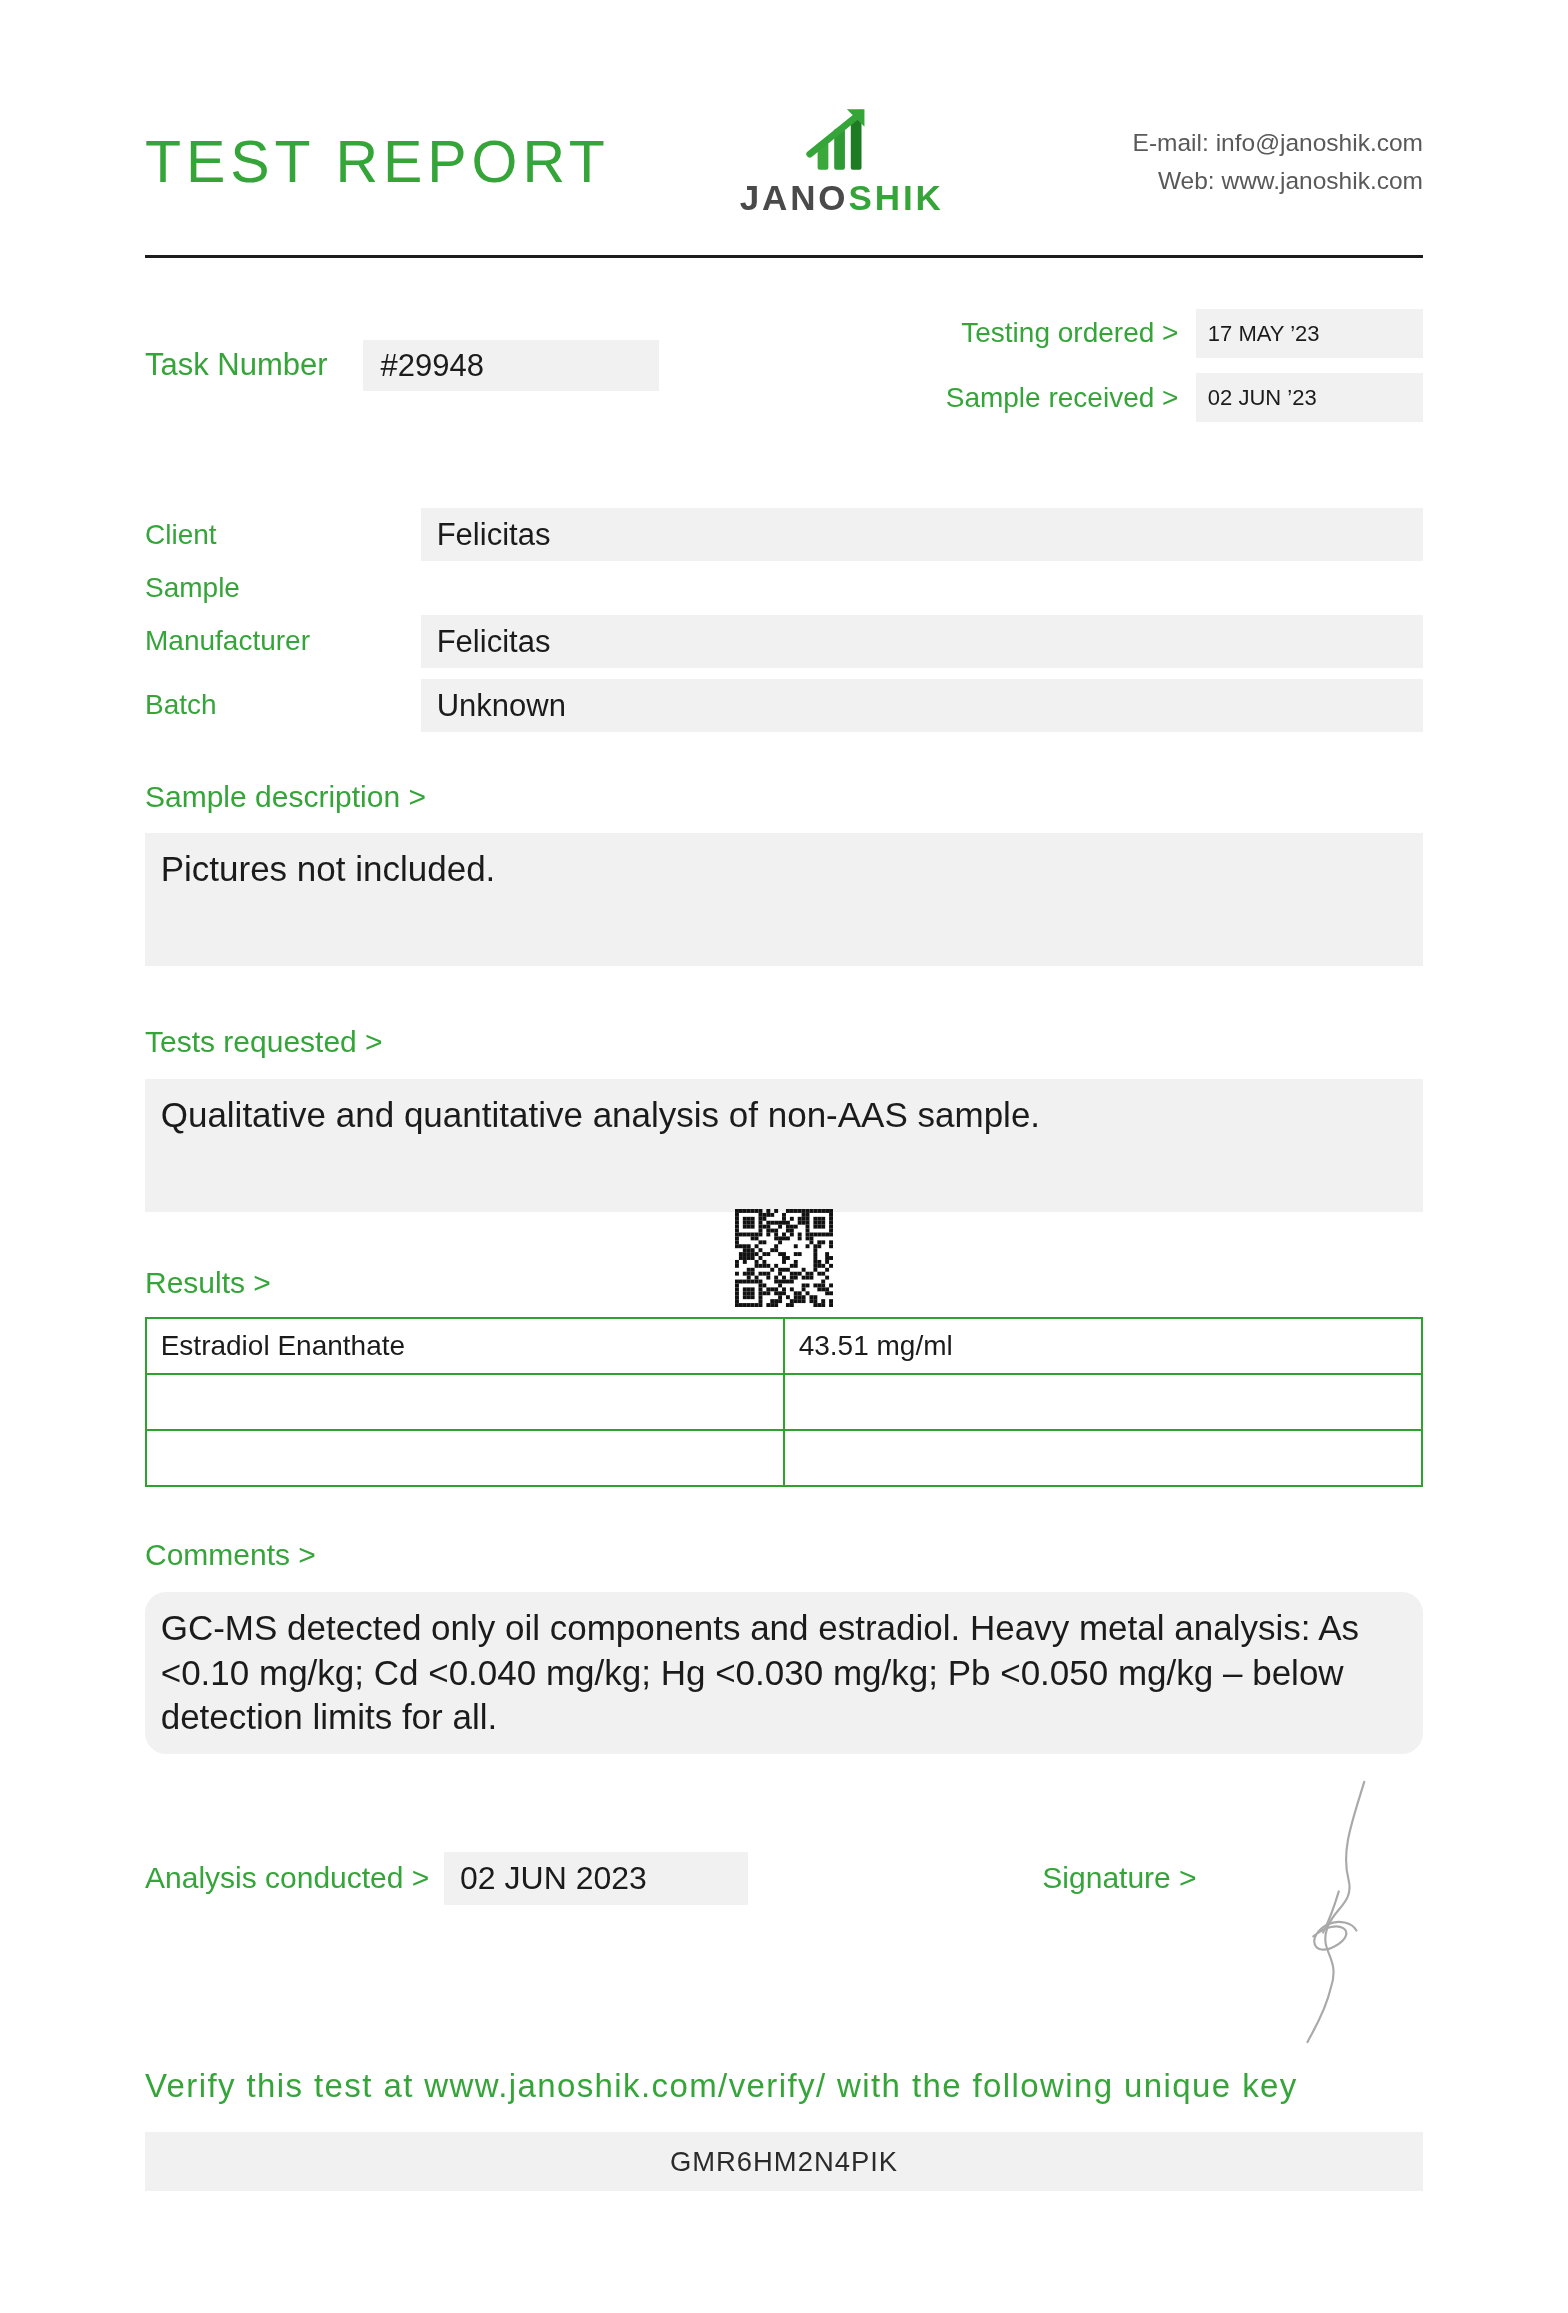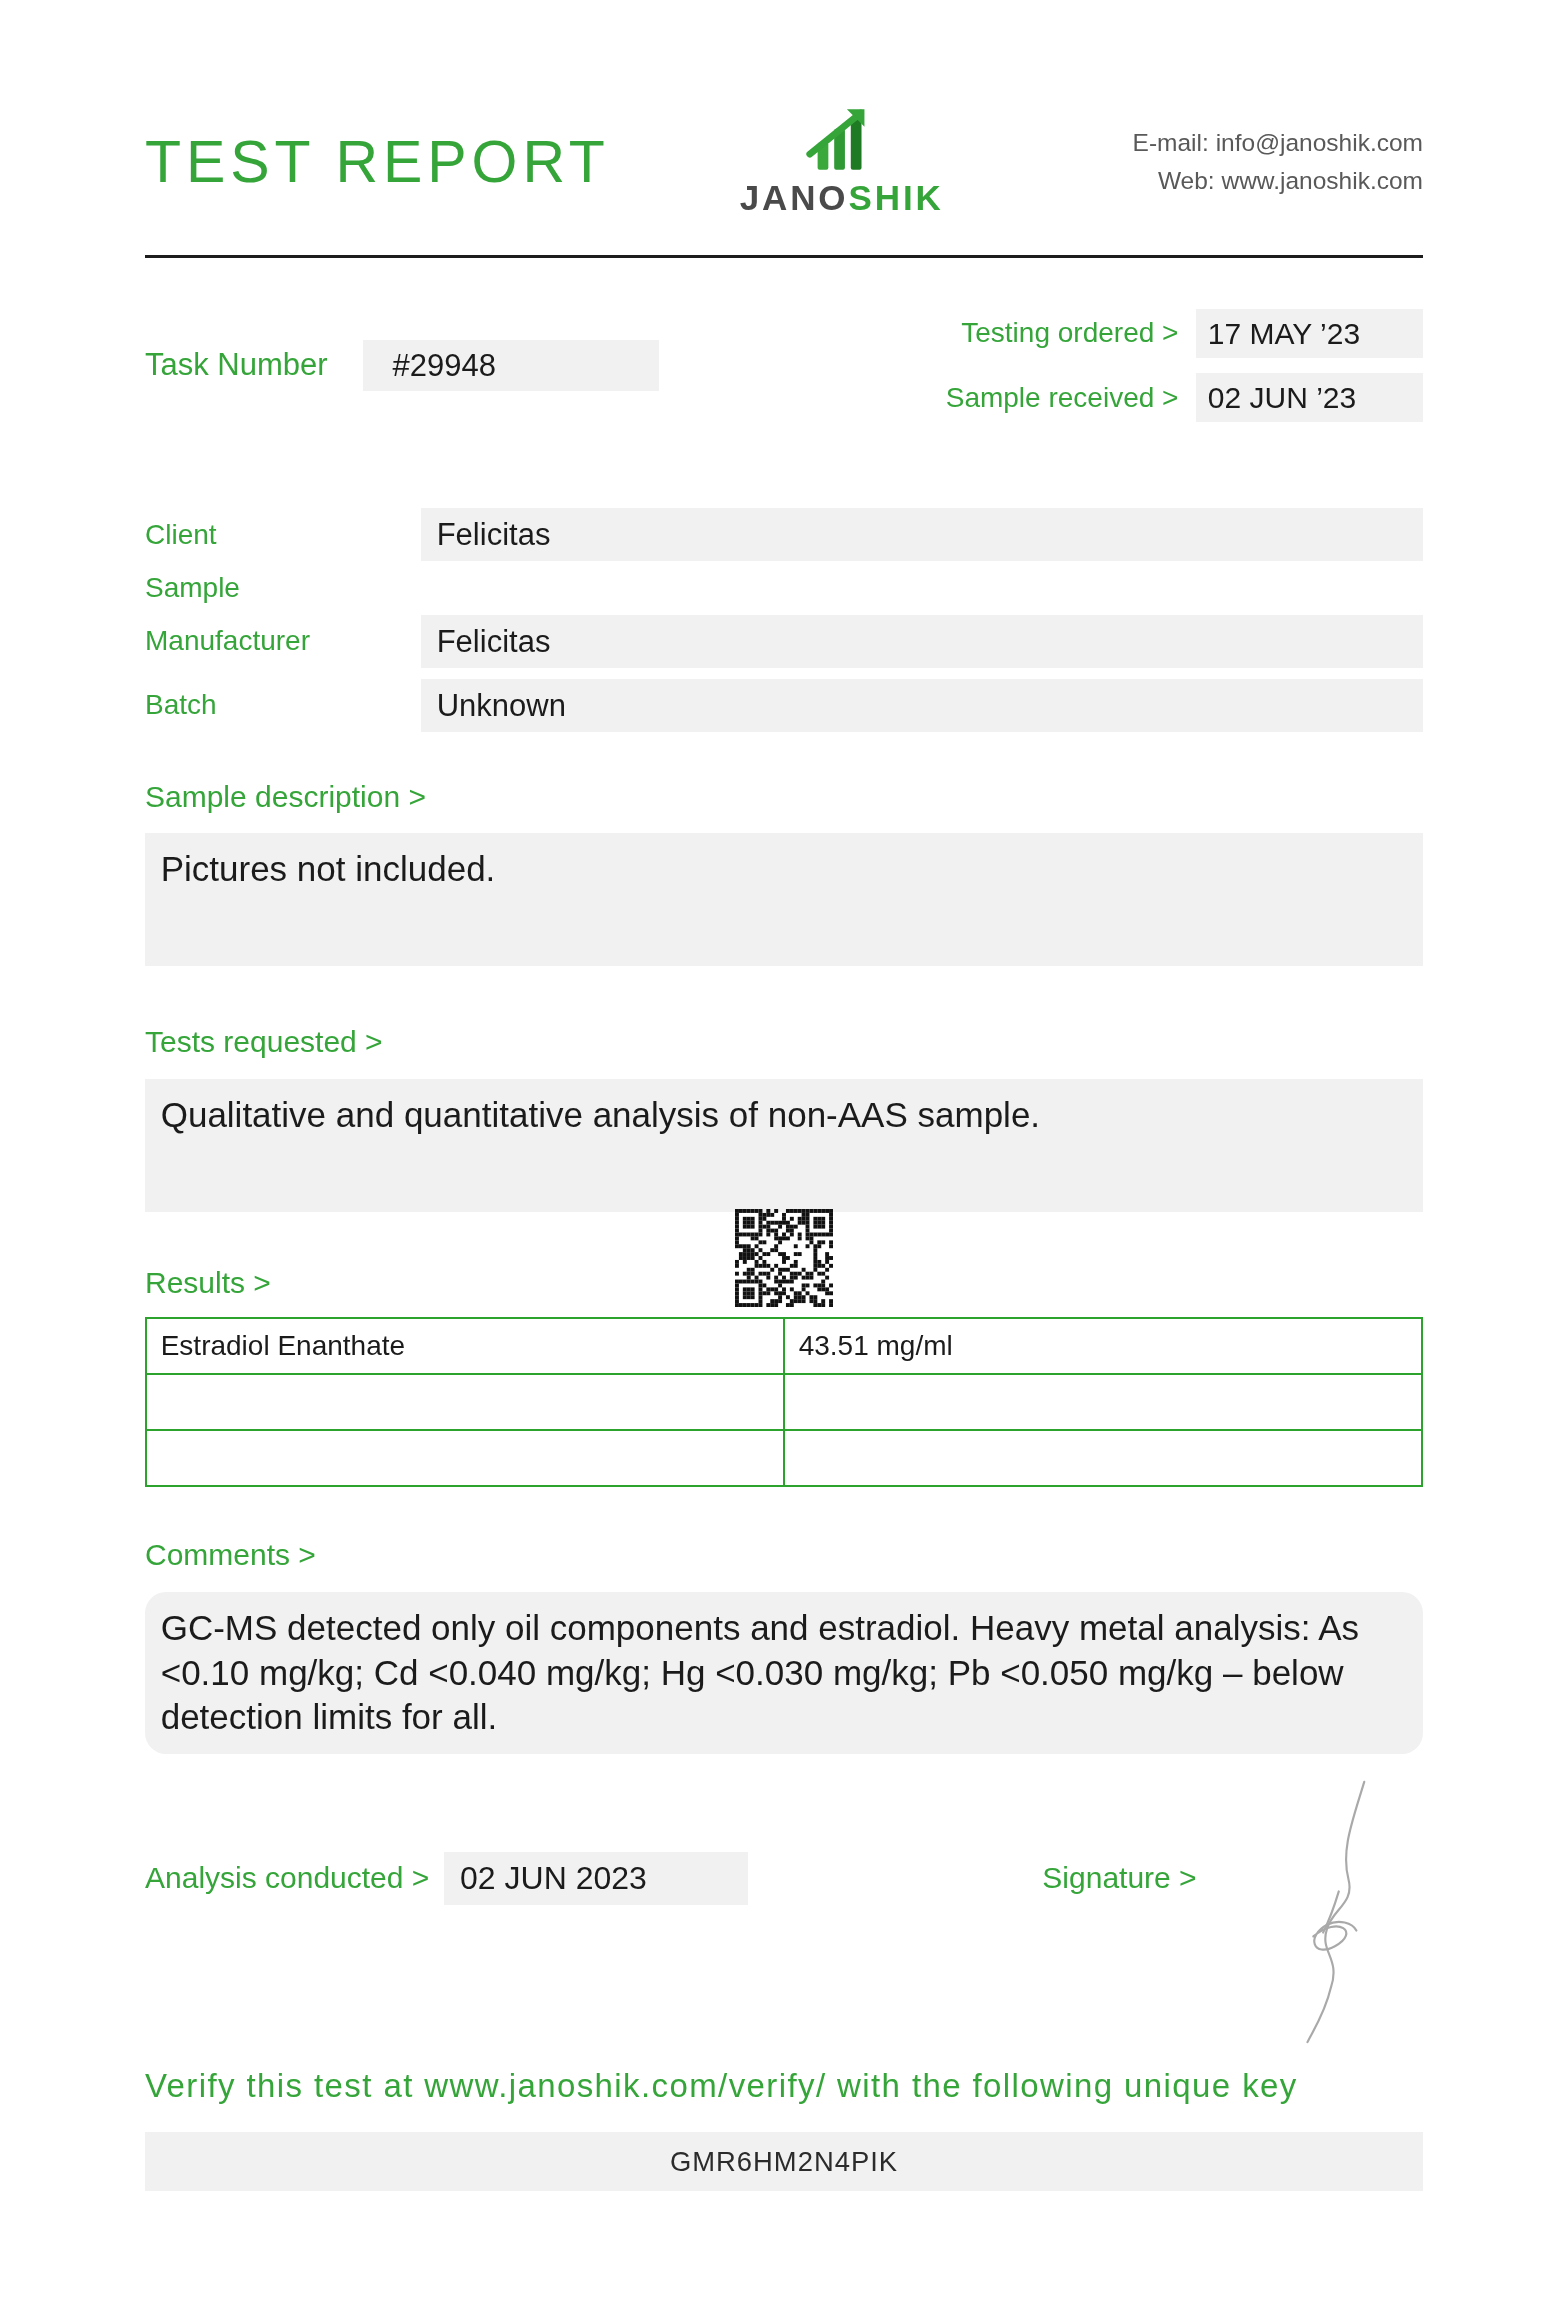--- a/index.html
+++ b/index.html
@@ -26,25 +26,25 @@
   .logo-jano{color:#4a4a4a;}
   .logo-shik{color:var(--green);}
   .contact{text-align:right;font-size:24.5px;color:var(--muted);line-height:1.55;}
   .divider{border-top:3.9px solid #1d1d1d;margin-top:19.6px;}
 
   
   .task-row{display:flex;justify-content:space-between;margin-top:51px;}
   .task-left{display:flex;align-items:center;}
   .task-label{font-size:31px;color:var(--green);}
   .task-value-box{margin-left:35px;width:296px;height:51px;background:var(--box);
-    font-size:31px;font-weight:500;line-height:51px;padding-left:30px;}
+    font-size:31px;font-weight:500;line-height:51px;padding-left:18px;}
   .task-right{display:flex;flex-direction:column;gap:15.7px;}
   .date-row{display:flex;align-items:center;justify-content:flex-end;}
   .date-label{font-size:28px;color:var(--green);margin-right:17.6px;white-space:nowrap;}
-  .date-box{width:227px;height:49px;background:var(--box);font-size:30px;font-weight:500;
+  .date-box{width:227px;height:49px;background:var(--box);font-size:22px;font-weight:500;
     line-height:49px;padding-left:11.8px;}
 
   
   .info{margin-top:86px;}
   .info-row{display:flex;align-items:center;margin-bottom:10.8px;}
   .info-label{width:276px;flex-shrink:0;font-size:28px;color:var(--green);}
   .info-value{flex:1;background:var(--box);height:53px;line-height:53px;padding-left:15.7px;
     font-size:31px;font-weight:500;white-space:nowrap;}
 
   

